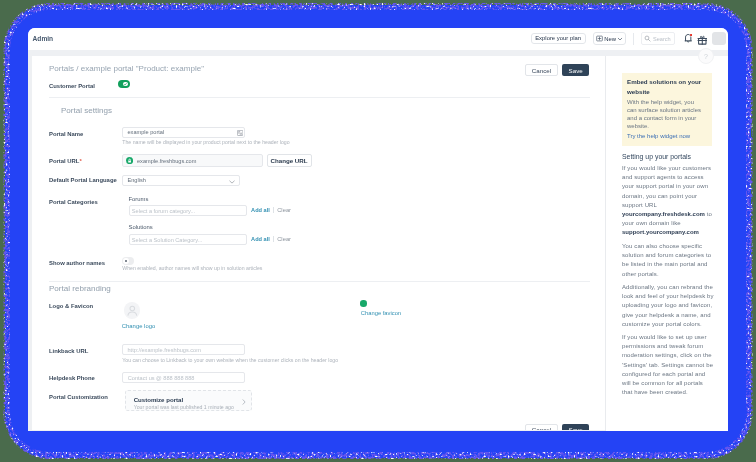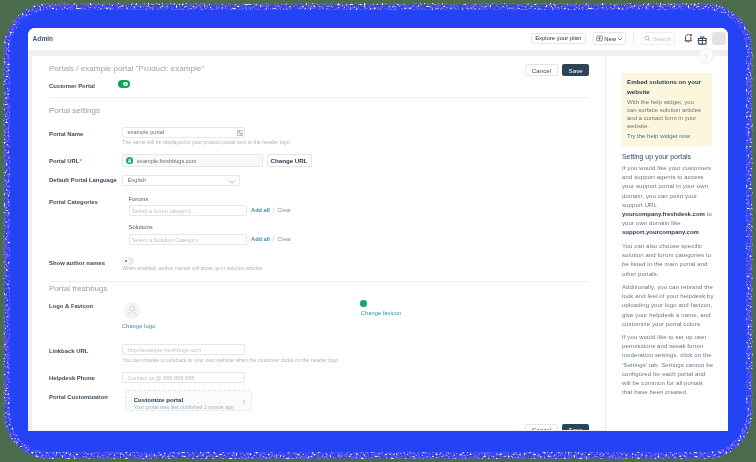--- a/index.html
+++ b/index.html
@@ -157,21 +157,21 @@
       <div class="tgl on" style="left:86px;top:23.8px;width:11.6px;height:8.1px;">
         <div class="knob" style="left:5.2px;top:1.75px;width:4.6px;height:4.6px;">
           <svg style="position:absolute;left:0;top:0;" width="4.6" height="4.6" viewBox="0 0 12 12">
             <path d="M3.4 6.3l1.7 1.8 3.5-4.1" fill="none" stroke="#16a35e" stroke-width="1.9" stroke-linecap="round" stroke-linejoin="round"></path>
           </svg>
         </div>
       </div>
 
       <div class="hr" style="left:17px;top:41px;width:541px;"></div>
 
-      <div class="sec-title" style="left:17px;top:50px;">Portal settings</div>
+      <div class="sec-title" style="left:29px;top:50px;">Portal settings</div>
 
       <div class="lbl" style="left:17px;top:75px;">Portal Name</div>
       <div class="inp" style="left:90px;top:70.5px;width:123px;height:11px;">
         <span>example portal</span>
         <svg style="position:absolute;left:113.5px;top:2.9px;" width="6.3" height="5.9" viewBox="0 0 17 16">
           <rect x="1" y="1" width="15" height="14" rx="2" fill="none" stroke="#9ba1a9" stroke-width="2"></rect>
           <path d="M3.6 4.6h4.2M5.7 3.4v1.2M6.3 4.6c0 2.6-1.1 4.1-2.5 5M4.4 7.3c1 1.5 2.2 2.3 3.3 2.6" stroke="#9ba1a9" stroke-width="1.3" fill="none" stroke-linecap="round"></path>
           <path d="M8.6 12.6L11 6.8l2.4 5.8M9.5 10.8h3" stroke="#9ba1a9" stroke-width="1.3" fill="none" stroke-linecap="round" stroke-linejoin="round"></path>
         </svg>
       </div>
@@ -220,21 +220,21 @@
       <div class="lbl" style="left:17px;top:204px;">Show author names</div>
       <div class="tgl off" style="left:90px;top:201px;width:12px;height:8px;">
         <div class="knob" style="left:1.1px;top:1.1px;width:5.8px;height:5.8px;">
           <div style="position:absolute;left:1.6px;top:1.6px;width:2.6px;height:2.6px;border-radius:50%;background:#5b6470;"></div>
         </div>
       </div>
       <div class="hint" style="left:90.3px;top:209.4px;">When enabled, author names will show up in solution articles</div>
 
       <div class="hr" style="left:17px;top:225px;width:541px;"></div>
 
-      <div class="sec-title" style="left:17px;top:228px;">Portal freshbugs</div>
+      <div class="sec-title" style="left:17px;top:228px;">Portal rebranding</div>
 
       <div class="lbl" style="left:17px;top:247px;">Logo &amp; Favicon</div>
       <div style="position:absolute;left:91.6px;top:246.2px;width:16.6px;height:16.6px;border-radius:50%;background:#f3f4f6;">
         <svg width="16.6" height="16.6" viewBox="0 0 24 24">
           <circle cx="12" cy="9.3" r="3.3" fill="none" stroke="#d9dce0" stroke-width="1.5"></circle>
           <path d="M5.6 19.6c.5-3.3 3.2-5 6.4-5s5.9 1.7 6.4 5" fill="none" stroke="#d9dce0" stroke-width="1.5"></path>
         </svg>
       </div>
       <div class="lnk" style="left:89.8px;top:267.4px;font-size:5.9px;">Change logo</div>
 

